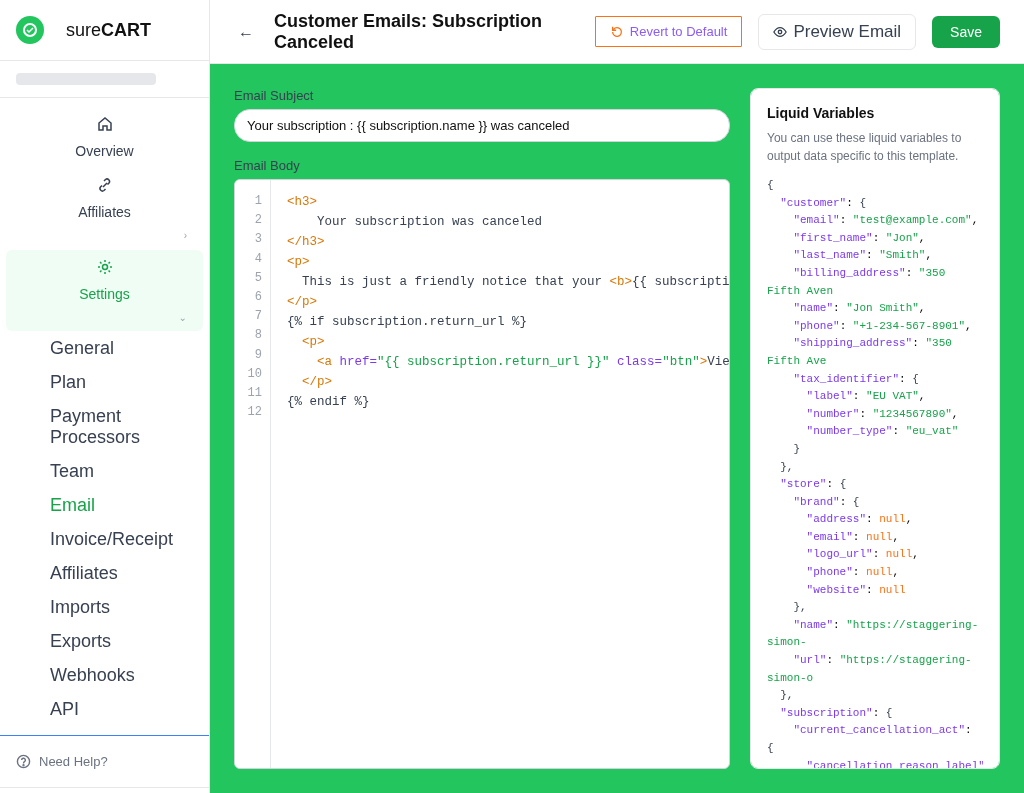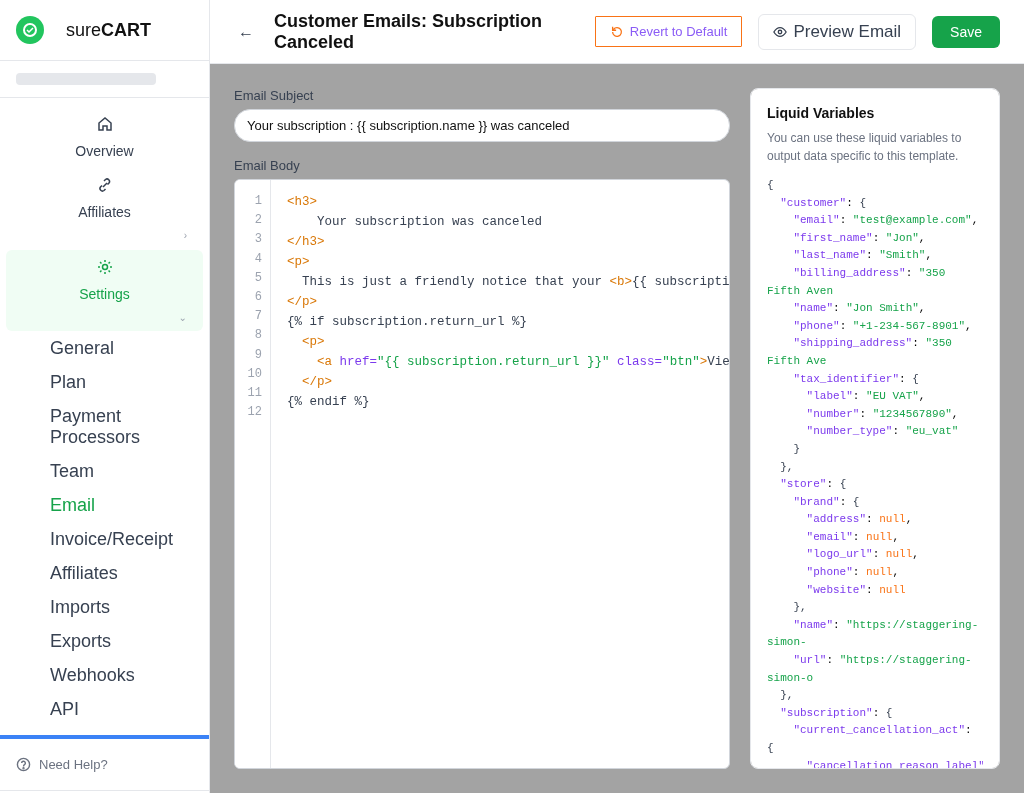--- a/index.html
+++ b/index.html
@@ -19,39 +19,39 @@
     .sidebar-nav { flex: 1; padding: 8px 0; }
     .sidebar-item { display: flex; align-items: center; gap: 10px; padding: 8px 16px; cursor: pointer; color: #374151; font-size: 14px; border-radius: 6px; margin: 1px 6px; flex-direction: column; }
     .sidebar-item.active { background: #f0fdf4; color: #16a34a; }
     .sidebar-item-icon { width: 18px; height: 18px; display: flex; align-items: center; justify-content: center; flex-shrink: 0; }
     .sidebar-item-label { flex: 1; }
     .sidebar-item-chevron { margin-left: auto; color: #9ca3af; font-size: 10px; }
 
     .sidebar-sub-item { padding: 6px 16px 6px 44px; cursor: pointer; color: #374151; font-size: 18px; border-radius: 6px; margin: 1px 6px; }
     .sidebar-sub-item.active { color: #16a34a; font-weight: 500; }
 
-    .sidebar-footer { padding: 12px 16px; border-top: 4px solid #3b82f6; }
+    .sidebar-footer { padding: 12px 16px; border-top: 1px solid #3b82f6; }
     .sidebar-footer-item { display: flex; align-items: center; gap: 8px; color: #6b7280; font-size: 13px; cursor: pointer; padding: 6px 0; }
 
     .sidebar-scroll-controls { display: flex; flex-direction: column; align-items: center; padding: 4px 0; border-top: 1px solid #e5e7eb; }
     .scroll-btn { background: none; border: none; cursor: pointer; color: #9ca3af; padding: 4px; font-size: 12px; }
 
     
     .main { flex: 1; display: flex; flex-direction: column; overflow: hidden; }
 
     
     .topbar { background: #fff; border-bottom: 1px solid #e5e7eb; padding: 0 24px; height: 64px; display: flex; align-items: center; gap: 16px; flex-shrink: 0; }
     .back-btn { color: #374151; cursor: pointer; background: none; border: none; font-size: 16px; padding: 4px; }
     .page-title { font-size: 18px; font-weight: 600; color: #111; flex: 1; }
     .btn-revert { background: #fff; border: 1.5px solid #f97316; color: #8b5cf6; border-radius: 1px; padding: 7px 14px; font-size: 13px; cursor: pointer; display: flex; align-items: center; gap: 6px; }
     .btn-preview { background: #fff; border: 1px solid #e5e7eb; color: #374151; border-radius: 6px; padding: 7px 14px; font-size: 17px; cursor: pointer; display: flex; align-items: center; gap: 6px; }
     .btn-save { background: #16a34a; color: #fff; border: none; border-radius: 6px; padding: 8px 18px; font-size: 14px; font-weight: 500; cursor: pointer; }
 
     
-    .content-area { display: flex; flex: 1; overflow: hidden; padding: 24px; gap: 20px; background: #a3a3a3; }
+    .content-area { display: flex; flex: 1; overflow: hidden; padding: 24px; gap: 20px; background: #22c55e; }
 
     
     .email-panel { flex: 1; display: flex; flex-direction: column; gap: 16px; min-width: 0; }
 
     .field-group { display: flex; flex-direction: column; gap: 6px; }
     .field-label { font-size: 13px; font-weight: 500; color: #374151; }
     .field-input { background: #fff; border: 1px solid #d1d5db; border-radius: 16px; padding: 8px 12px; font-size: 13px; color: #111; width: 100%; }
 
     .editor-container { background: #fff; border: 1px solid #d1d5db; border-radius: 6px; overflow: hidden; flex: 1; }
     .editor-body { display: flex; font-family: 'Courier New', monospace; font-size: 12.5px; overflow: auto; height: 100%; }

